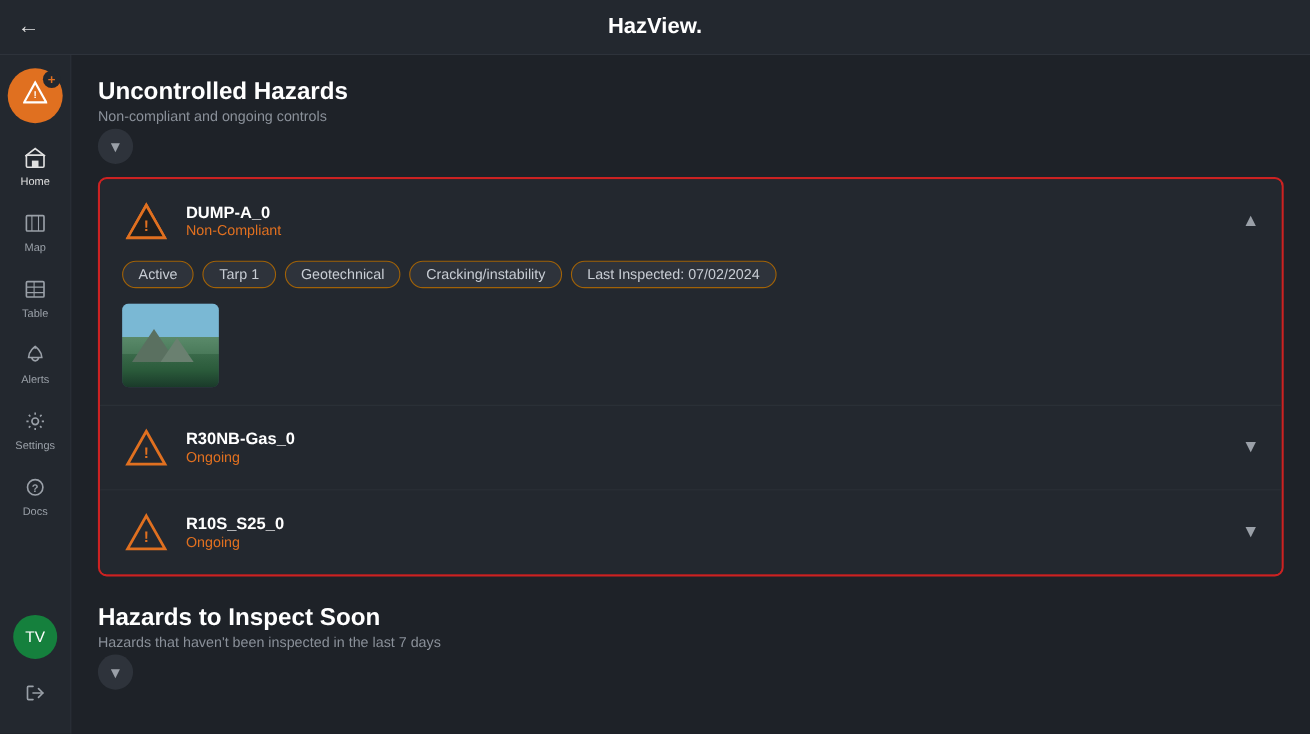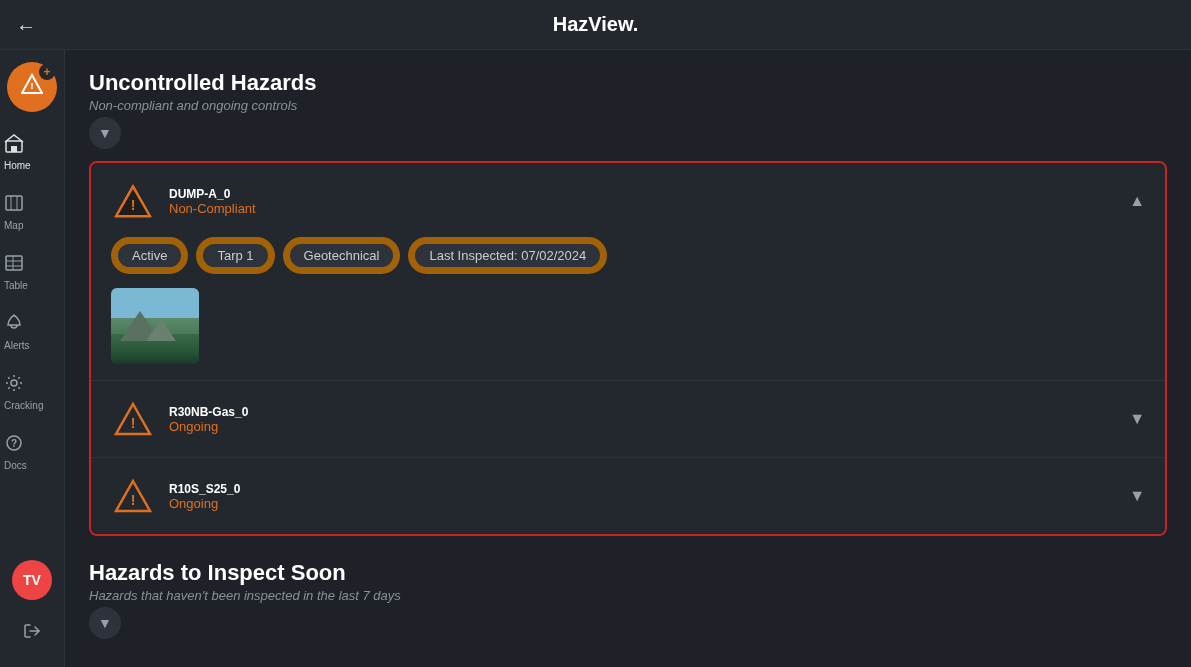--- a/index.html
+++ b/index.html
@@ -51,21 +51,21 @@
       display: flex;
       flex-direction: column;
       align-items: center;
       padding: 12px 0;
       gap: 4px;
       border-right: 1px solid #2e333b;
     }
     .sidebar-item {
       display: flex;
       flex-direction: column;
-      align-items: flex-start;
+      align-items: center;
       justify-content: center;
       width: 56px;
       height: 56px;
       border-radius: 8px;
       cursor: pointer;
       gap: 2px;
     }
     .sidebar-item-label {
       font-size: 10px;
       color: #9aa0a8;
@@ -112,26 +112,26 @@
     .hazard-alert-icon {
       font-size: 22px;
       color: #fff;
     }
 
     
     .avatar {
       width: 40px;
       height: 40px;
       border-radius: 50%;
-      background: #ef4444;
+      background: #15803d;
       display: flex;
       align-items: center;
       justify-content: center;
       font-size: 14px;
-      font-weight: bold;
+      font-weight: normal;
       color: #fff;
       margin-top: auto;
       margin-bottom: 8px;
     }
     .logout-btn {
       cursor: pointer;
       color: #9aa0a8;
       font-size: 20px;
       padding: 8px;
     }
@@ -154,21 +154,20 @@
     }
     .section-title {
       font-size: 22px;
       font-weight: 700;
       color: #ffffff;
     }
     .section-subtitle {
       font-size: 13px;
       color: #8a9099;
       margin-top: 2px;
-      font-style: italic;
     }
     .chevron-btn {
       width: 32px;
       height: 32px;
       border-radius: 50%;
       background: #2e333b;
       display: flex;
       align-items: center;
       justify-content: center;
       cursor: pointer;
@@ -203,21 +202,21 @@
       display: flex;
       align-items: center;
       gap: 14px;
     }
     .hazard-icon {
       width: 44px;
       height: 44px;
       flex-shrink: 0;
     }
     .hazard-name {
-      font-size: 12px;
+      font-size: 15px;
       font-weight: 600;
       color: #ffffff;
     }
     .hazard-status {
       font-size: 13px;
       font-weight: 500;
     }
     .status-noncompliant { color: #e07020; text-align: center; }
     .status-ongoing { color: #e07020; }
 
@@ -229,21 +228,21 @@
 
     
     .tags-row {
       display: flex;
       gap: 8px;
       margin-top: 14px;
       flex-wrap: wrap;
     }
     .tag {
       background: #2e333b;
-      border: 7px solid #a16207;
+      border: 1px solid #a16207;
       border-radius: 20px;
       padding: 4px 14px;
       font-size: 13px;
       color: #c8cdd4;
     }
 
     
     .photo-row {
       margin-top: 14px;
     }
@@ -366,21 +365,21 @@
       <span class="sidebar-item-label">Alerts</span>
     </div>
 
     <div class="sidebar-item">
       <span class="sidebar-icon">
         <svg width="20" height="20" viewBox="0 0 20 20" fill="none">
           <circle cx="10" cy="10" r="3" stroke="#9aa0a8" stroke-width="1.5" fill="none"></circle>
           <path d="M10 2V4M10 16V18M2 10H4M16 10H18M4.2 4.2L5.6 5.6M14.4 14.4L15.8 15.8M4.2 15.8L5.6 14.4M14.4 5.6L15.8 4.2" stroke="#9aa0a8" stroke-width="1.5"></path>
         </svg>
       </span>
-      <span class="sidebar-item-label">Cracking</span>
+      <span class="sidebar-item-label">Settings</span>
     </div>
 
     <div class="sidebar-item">
       <span class="sidebar-icon">
         <svg width="20" height="20" viewBox="0 0 20 20" fill="none">
           <circle cx="10" cy="10" r="7" stroke="#9aa0a8" stroke-width="1.5" fill="none"></circle>
           <text x="10" y="14" text-anchor="middle" fill="#9aa0a8" font-size="10" font-weight="bold">?</text>
         </svg>
       </span>
       <span class="sidebar-item-label">Docs</span>
@@ -431,20 +430,21 @@
           </div>
           <div class="hazard-chevron">
             <span>▲</span>
           </div>
         </div>
 
         <div class="tags-row">
           <span class="tag">Active</span>
           <span class="tag">Tarp 1</span>
           <span class="tag">Geotechnical</span>
+          <span class="tag">Cracking/instability</span>
           <span class="tag">Last Inspected: 07/02/2024</span>
         </div>
 
         <div class="photo-row">
           <div class="hazard-photo">
             <div class="photo-landscape">
               <div class="photo-mountain"></div>
               <div class="photo-mountain2"></div>
             </div>
           </div>

